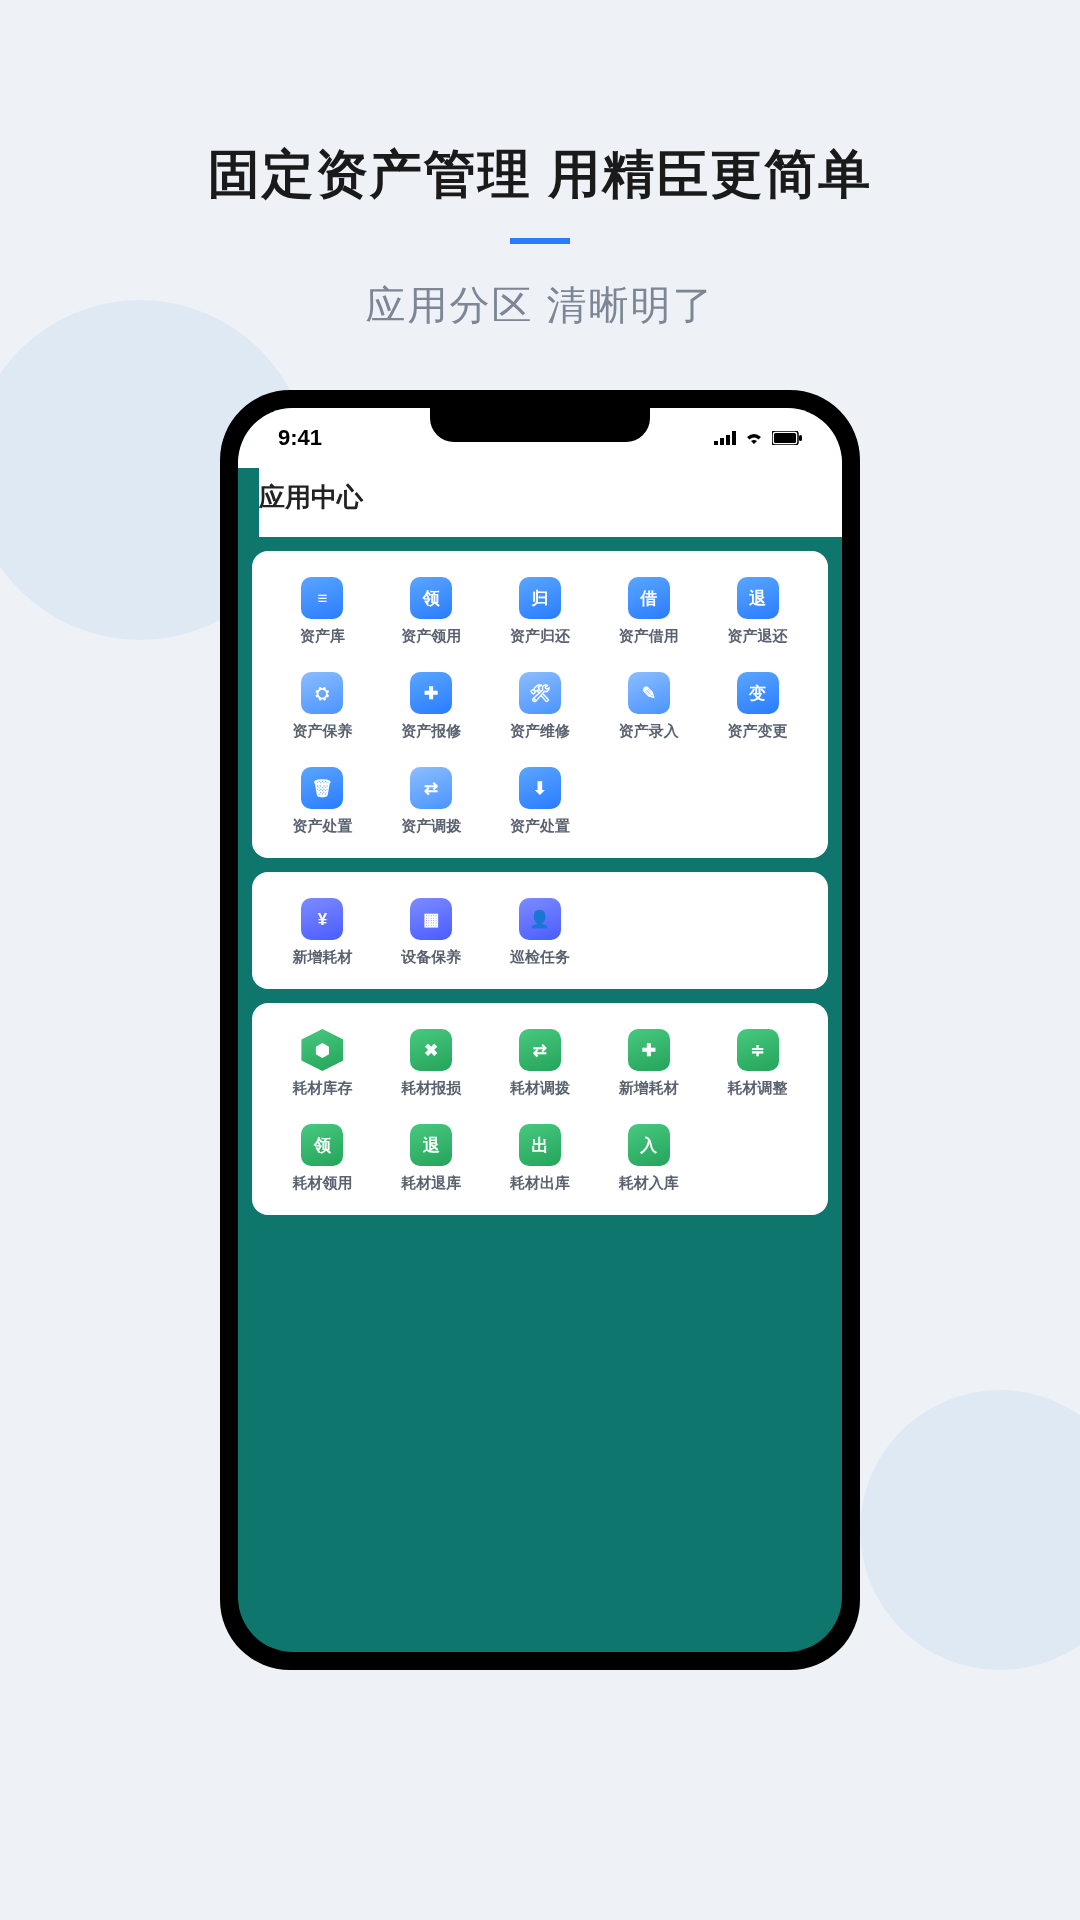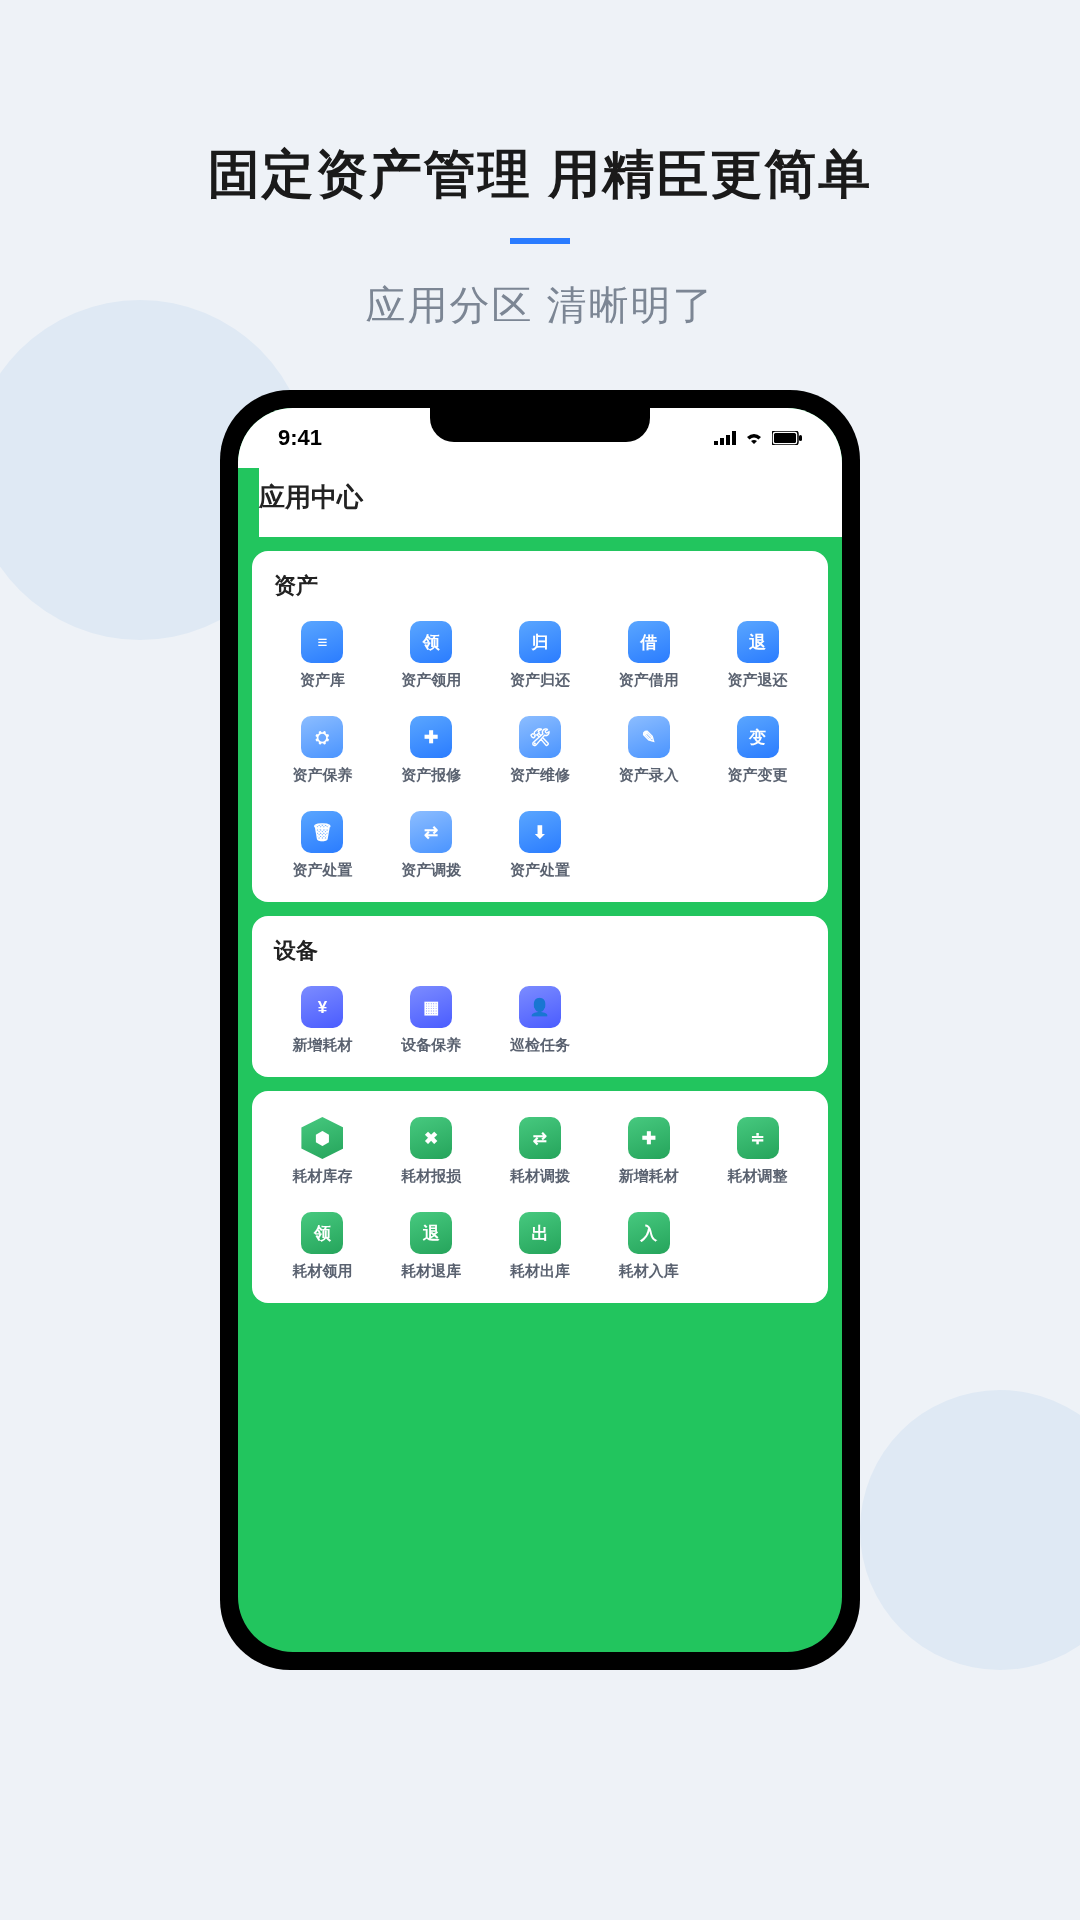--- a/index.html
+++ b/index.html
@@ -50,21 +50,21 @@
   position: absolute;
   left: 50%; transform: translateX(-50%);
   top: 390px;
   width: 640px; height: 1280px;
   border-radius: 70px;
   background: #000;
   padding: 18px;
 }
 .phone-inner {
   width: 100%; height: 100%;
-  background: #22c55e;
+  background: #0f766e;
   border-radius: 55px;
   overflow: hidden;
   position: relative;
 }
 .status-bar {
   height: 60px;
   display: flex;
   align-items: center;
   justify-content: space-between;
   padding: 0 40px;
@@ -181,21 +181,20 @@
             <rect x="27" y="4" width="3" height="6" rx="1.5" fill="#000"></rect>
           </svg>
       </span>
     </div>
 
     <div class="page-title">应用中心</div>
 
     <div class="scroll">
 
       <div class="section">
-        <div class="section-title">资产</div>
         <div class="grid">
           <div class="item">
               <div class="icon blue">
                 <span class="icon-sym">≡</span>
               </div>
               <div class="label">资产库</div>
             </div>
           <div class="item">
               <div class="icon blue">
                 <span class="icon-sym">领</span>
@@ -266,21 +265,20 @@
               <div class="icon blue">
                 <span class="icon-sym">⬇</span>
               </div>
               <div class="label">资产处置</div>
             </div>
         </div>
       </div>
 
 
       <div class="section">
-        <div class="section-title">设备</div>
         <div class="grid">
           <div class="item">
               <div class="icon purple">
                 <span class="icon-sym">¥</span>
               </div>
               <div class="label">新增耗材</div>
             </div>
           <div class="item">
               <div class="icon purple">
                 <span class="icon-sym">▦</span>

